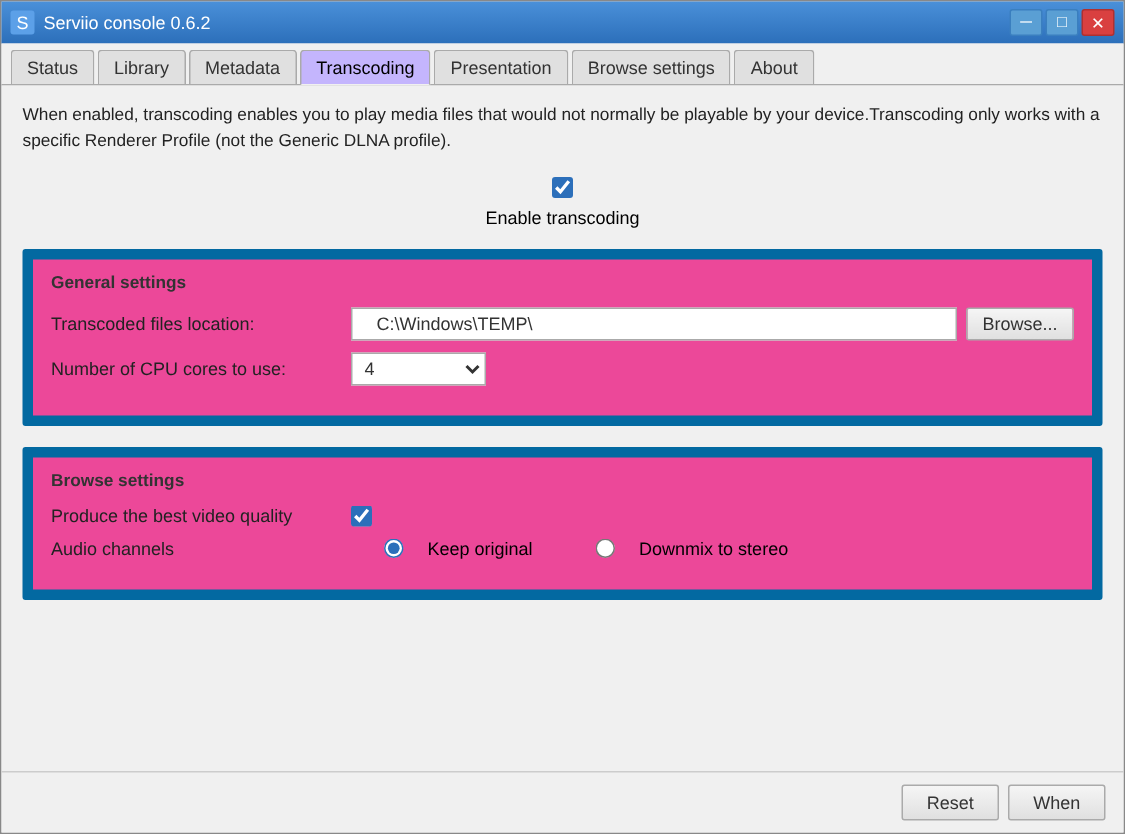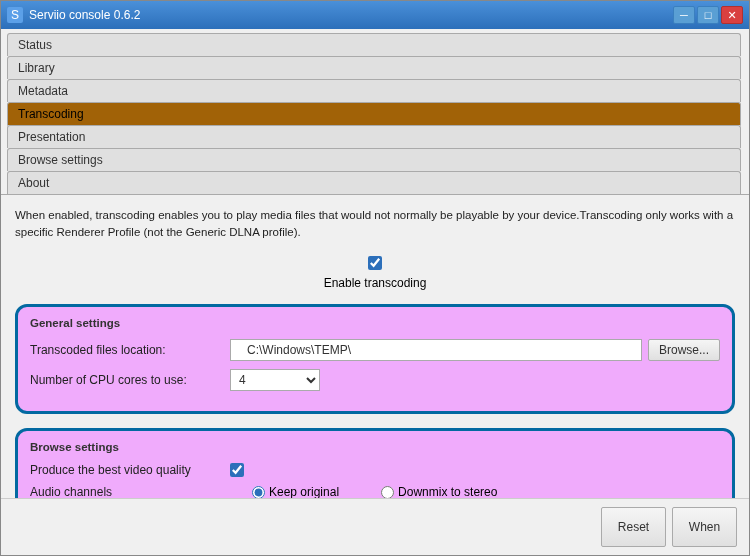--- a/index.html
+++ b/index.html
@@ -77,36 +77,35 @@
       background: #d94040;
       border-color: #b03030;
     }
 
     .tab-bar {
       display: flex;
       background: #f0f0f0;
       padding: 4px 6px 0 6px;
       border-bottom: 1px solid #aaa;
       flex-shrink: 0;
-      flex-direction: column;
     }
 
     .tab {
       padding: 4px 10px;
       border: 1px solid #aaa;
       border-bottom: none;
       background: #e0e0e0;
       cursor: pointer;
       margin-right: 2px;
       border-radius: 3px 3px 0 0;
       color: #333;
     }
 
     .tab.active {
-      background: #a16207;
+      background: #c4b5fd;
       border-bottom: 1px solid #f0f0f0;
       margin-bottom: -1px;
       color: #000;
       font-weight: 500;
     }
 
     .content {
       flex: 1;
       padding: 12px 14px;
       background: #f0f0f0;
@@ -122,25 +121,25 @@
 
     .checkbox-row {
       display: flex;
       align-items: center;
       gap: 6px;
       margin-bottom: 14px;
       flex-direction: column;
     }
 
     .section-group {
-      border: 3px solid #0369a1;
-      background: #f0abfc;
+      border: 7px solid #0369a1;
+      background: #ec4899;
       padding: 10px 12px 12px 12px;
       margin-bottom: 14px;
-      border-radius: 12px;
+      border-radius: 2px;
     }
 
     .section-title {
       font-size: 11.5px;
       font-weight: bold;
       color: #333;
       margin-bottom: 10px;
     }
 
     .form-row {
@@ -201,39 +200,39 @@
     }
 
     .radio-group {
       display: flex;
       align-items: center;
       gap: 20px;
     }
 
     .radio-option {
       display: flex;
-      align-items: flex-end;
-      gap: 4px;
+      align-items: center;
+      gap: 16px;
       cursor: pointer;
       padding-left: 22px;
     }
 
     .footer {
       display: flex;
       justify-content: flex-end;
       padding: 8px 12px;
       gap: 6px;
       border-top: 1px solid #ccc;
       background: #f0f0f0;
       flex-shrink: 0;
     }
 
     .footer-btn {
       width: 65px;
-      height: 40px;
+      height: 24px;
       border: 1px solid #aaa;
       background: linear-gradient(to bottom, #f5f5f5, #e0e0e0);
       cursor: pointer;
       font-size: 12px;
       color: #333;
       border-radius: 2px;
     }
 
     input[type="checkbox"]:checked {
       accent-color: #2c6fba;

